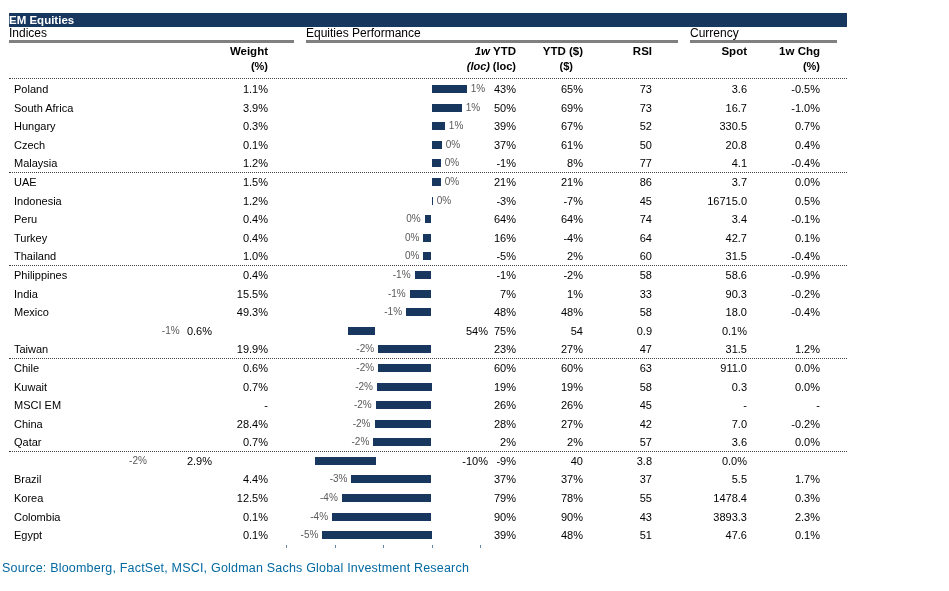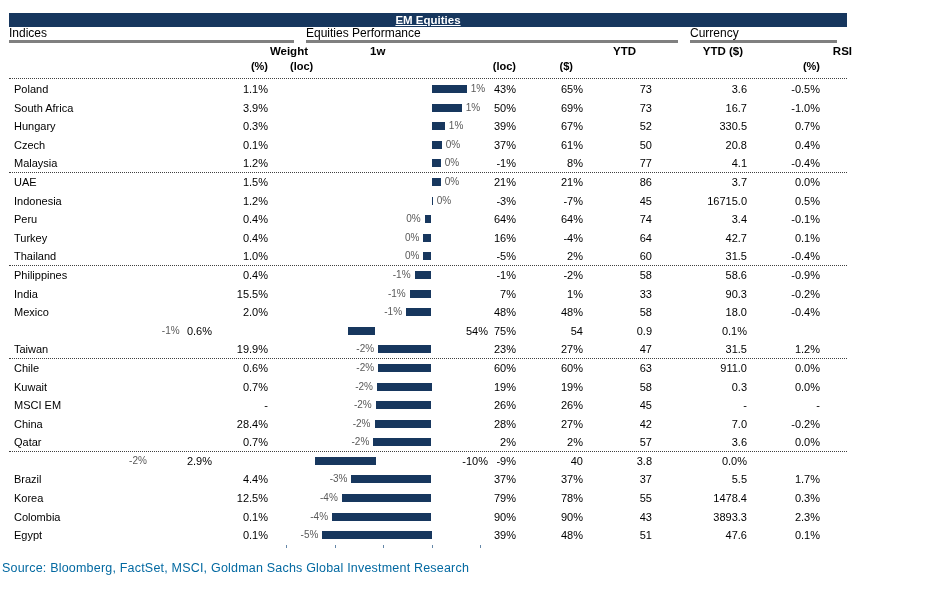--- a/index.html
+++ b/index.html
@@ -3,36 +3,36 @@
 <meta charset="utf-8">
 <style>
   html,body{margin:0;padding:0;}
   body{
     width:949px;height:591px;position:relative;background:#ffffff;overflow:hidden;
     font-family:"Liberation Sans", sans-serif;color:#000;
   }
   .table-wrap{position:absolute;left:9px;top:13px;width:838px;}
   .titlebar{
     height:14px;line-height:14px;background:#17375e;color:#fff;
-    text-align:center;font-weight:bold;font-size:11.5px;margin-bottom:0;text-decoration:underline;
+    text-align:left;font-weight:bold;font-size:11.5px;margin-bottom:0;
   }
   .group-row{position:relative;height:17px;}
   .grp{
     position:absolute;top:0;height:13px;line-height:13px;
     font-weight:normal;font-size:12px;border-bottom:3px solid #808080;
   }
   .grp-indices{left:0;width:285px;}
   .grp-perf{left:297px;width:372px;}
   .grp-currency{left:681px;width:147px;}
   .grid{display:grid;grid-template-columns:205px 56px 220px 28px 67px 69px 95px 73px 25px;}
-  .colhead-row{height:15px;line-height:15px;font-weight:bold;font-size:11.5px;gap:40px;}
+  .colhead-row{height:15px;line-height:15px;font-weight:bold;font-size:11.5px;}
   .units-row{height:16px;line-height:14px;font-weight:bold;font-size:11px;}
   .c-name{text-align:left;padding-left:5px;}
   .c-num{text-align:right;padding-right:2px;}
-  .c-chart-h{text-align:left;padding-left:20px;}
+  .c-chart-h{text-align:right;padding-left:20px;font-style:italic;}
   .u-usd{padding-right:12px;}
   .sep-top{border-top:1px dotted #404040;height:0;margin-top:3px;margin-bottom:1px;}
   .row{
     box-sizing:border-box;height:18.6px;line-height:18.2px;font-size:11px;
   }
   .row.sep-after{border-bottom:1px dotted #404040;}
   .c-chart{position:relative;}
   .bar{
     position:absolute;top:5px;height:8px;display:block;
   }
@@ -256,21 +256,21 @@
         </span>
         <span class="c-num">7%</span>
         <span class="c-num">1%</span>
         <span class="c-num">33</span>
         <span class="c-num">90.3</span>
         <span class="c-num">-0.2%</span>
         <span class=""></span>
       </div>
       <div class="grid row">
         <span class="c-name">Mexico</span>
-        <span class="c-num">2.0%</span>
+        <span class="c-num">49.3%</span>
         <span class="c-chart">
           <i class="bar" style="background: rgb(23, 55, 94); left: 136.037px; width: 25.4625px;"></i>
           <i class="bar-label" style="right: 87.9625px;">-1%</i>
         </span>
         <span class="c-num">48%</span>
         <span class="c-num">48%</span>
         <span class="c-num">58</span>
         <span class="c-num">18.0</span>
         <span class="c-num">-0.4%</span>
         <span class=""></span>

